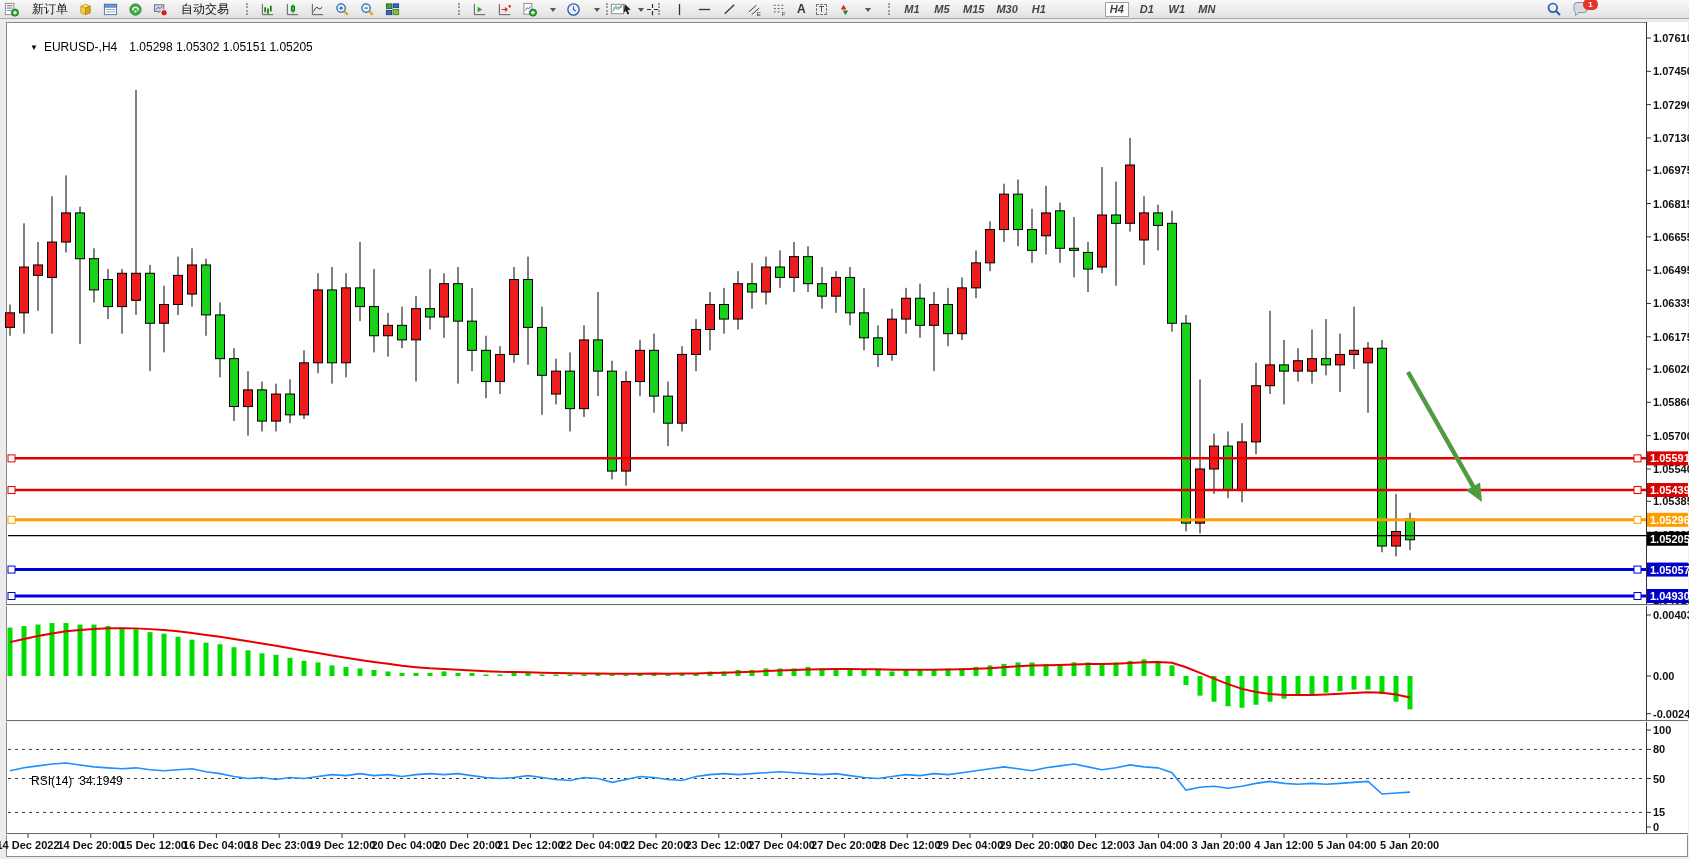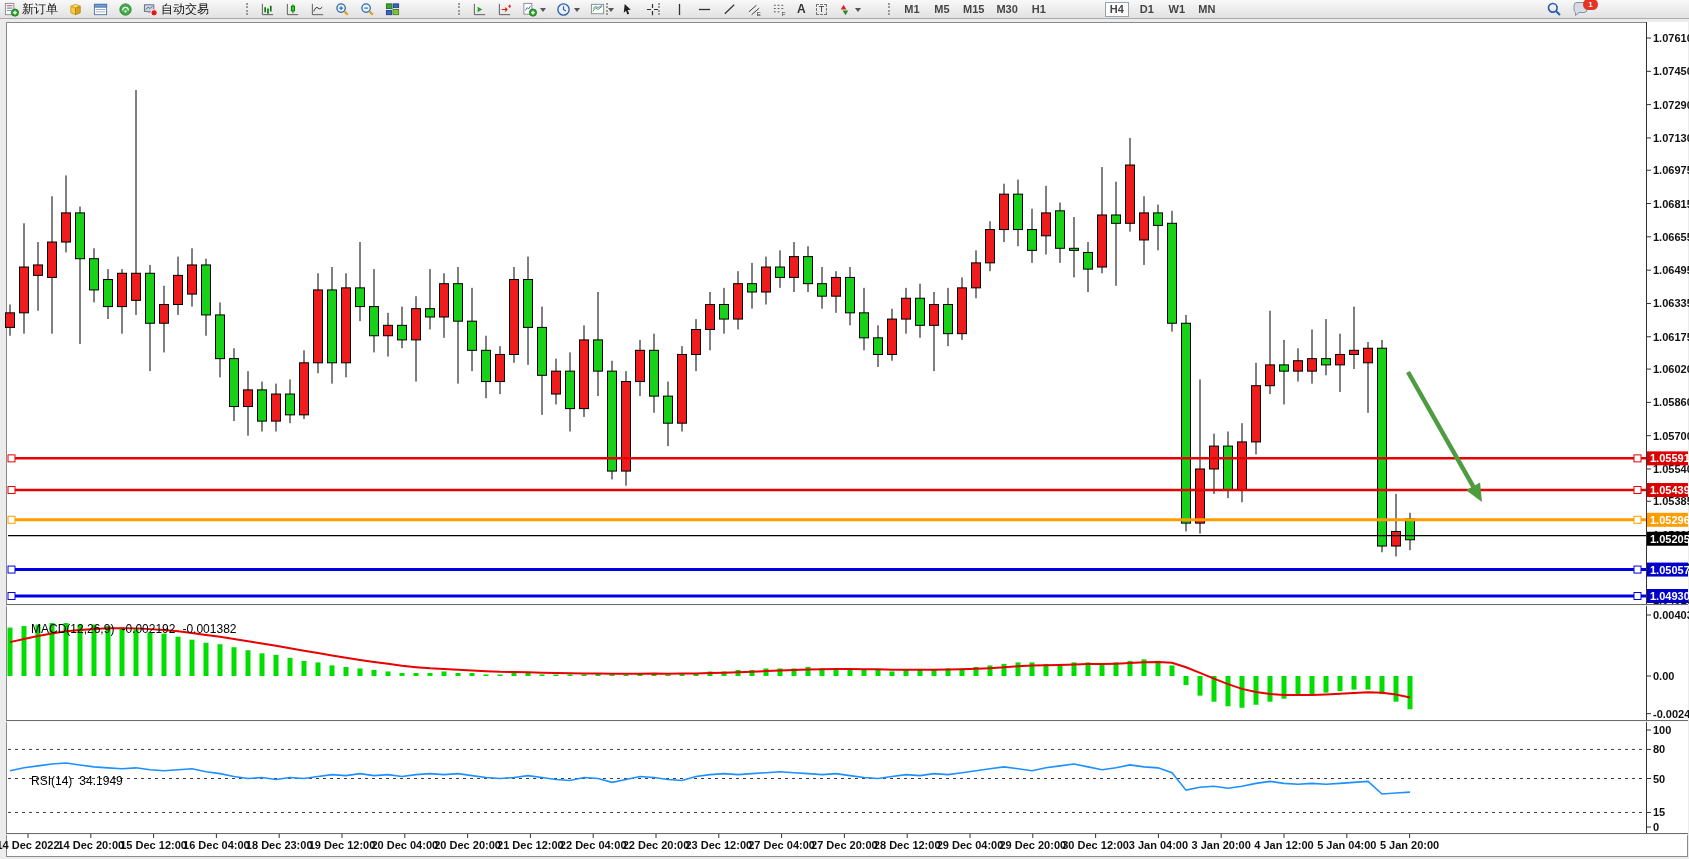--- a/index.html
+++ b/index.html
@@ -2,25 +2,25 @@
 <html><head>
 <meta charset="utf-8">
 <style>
   html,body{margin:0;padding:0;background:#cfcfcf;font-family:"Liberation Sans",sans-serif;}
   .app{position:relative;width:1689px;height:859px;background:#ececec;overflow:hidden;}
   
   .toolbar{position:absolute;left:0;top:0;width:1689px;height:19px;
     background:linear-gradient(#f8f8f8,#e2e2e2);border-bottom:1px solid #aaa;box-sizing:border-box;}
   .tb-group{position:absolute;top:0;height:18px;display:flex;align-items:center;gap:6px;}
   .tb-group.grip::before{content:"";height:12px;border-left:2px dotted #9a9a9a;margin-right:4px;}
-  .tbtn{display:flex;align-items:center;gap:3px;height:16px;padding:0 2px;font-size:12px;color:#111;}
+  .tbtn{display:flex;align-items:center;gap:13px;height:16px;padding:0 2px;font-size:12px;color:#111;}
   .ic{display:block;}
   .caret{width:0;height:0;border:3px solid transparent;border-top:4px solid #555;margin-top:4px;}
   .tf-btn{min-width:24px;height:15px;padding:0 2px;font-size:11px;font-weight:700;color:#454545;
-    display:flex;align-items:center;justify-content:center;border:1px solid transparent;box-sizing:border-box;}
+    display:flex;align-items:center;justify-content:center;border:1px solid transparent;box-sizing:border-box;font-style:italic;}
   .tf-btn.active{background:#fdfdfd;border:1px solid #98a3ae;margin-left:48px;}
   .glyph{font-weight:700;font-size:11px;color:#333;}
   .t-box{border:1px dashed #777;font-size:9px;line-height:9px;padding:0 2px;color:#333;}
   .chat-wrap{position:relative;}
   .chat-badge{position:absolute;right:-7px;top:-2px;min-width:11px;height:11px;border-radius:6px;background:#e53325;
     color:#fff;font-size:8px;font-weight:700;display:flex;align-items:center;justify-content:center;padding:0 2px;}
   
   .chart-area{position:absolute;left:0;top:19px;width:1689px;height:840px;}
   #chart-svg{position:absolute;left:0;top:0;}
   #chart-svg text{font-family:"Liberation Sans",sans-serif;}
@@ -720,22 +720,22 @@
           <text x="1221.2" y="849" font-size="11" font-weight="700" fill="#101010" text-anchor="middle">3 Jan 20:00</text>
           <line x1="1284" y1="834" x2="1284" y2="838" stroke="#333"></line>
           <text x="1284" y="849" font-size="11" font-weight="700" fill="#101010" text-anchor="middle">4 Jan 12:00</text>
           <line x1="1346.8" y1="834" x2="1346.8" y2="838" stroke="#333"></line>
           <text x="1346.8" y="849" font-size="11" font-weight="700" fill="#101010" text-anchor="middle">5 Jan 04:00</text>
           <line x1="1409.6" y1="834" x2="1409.6" y2="838" stroke="#333"></line>
           <text x="1409.6" y="849" font-size="11" font-weight="700" fill="#101010" text-anchor="middle">5 Jan 20:00</text>
         </g>
       </svg>
 
-
-    <div class="overlay" style="left:11px;top:589px">
-      <span>MACD(12,26,9)</span><span class="val">-0.002192</span><span class="val">-0.001382</span>
+    <div class="overlay" style="left:10px;top:7px">
+      <span class="tri">▼</span><span class="sym">EURUSD-,H4</span><span class="ohlc">1.05298 1.05302 1.05151 1.05205</span>
     </div>
+
 
     <div class="overlay" style="left:11px;top:741px">
       <span>RSI(14)</span><span class="val">34.1949</span>
     </div>
   </div>
 </div>
 
 </body></html>

